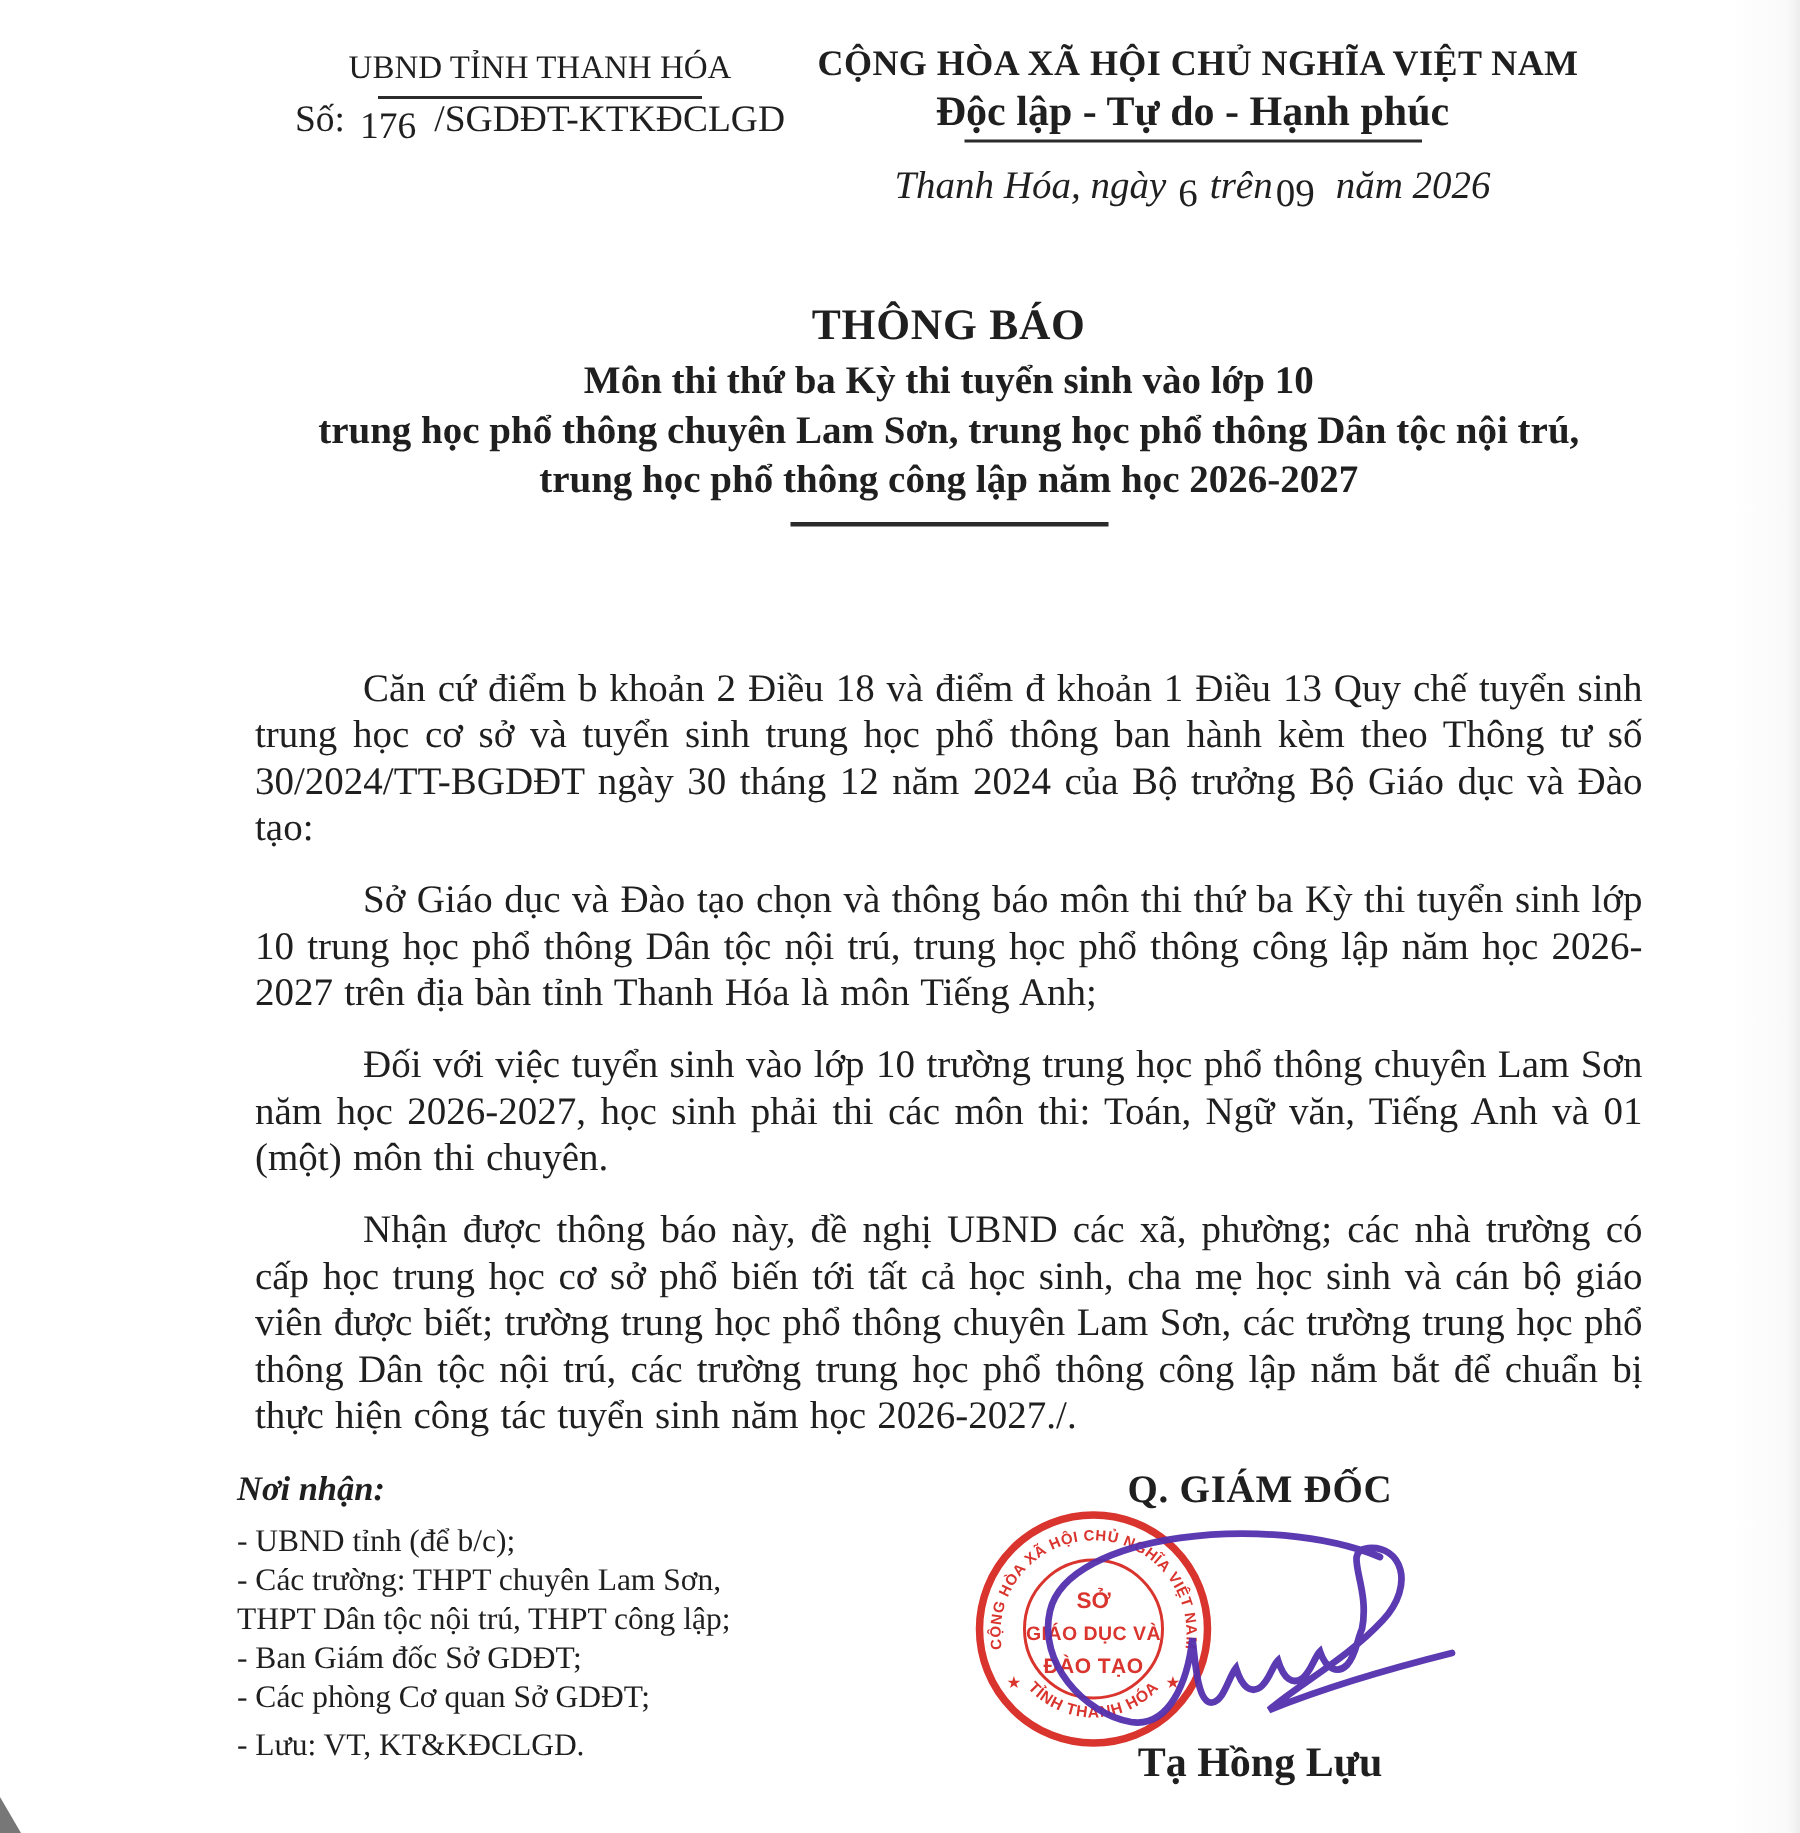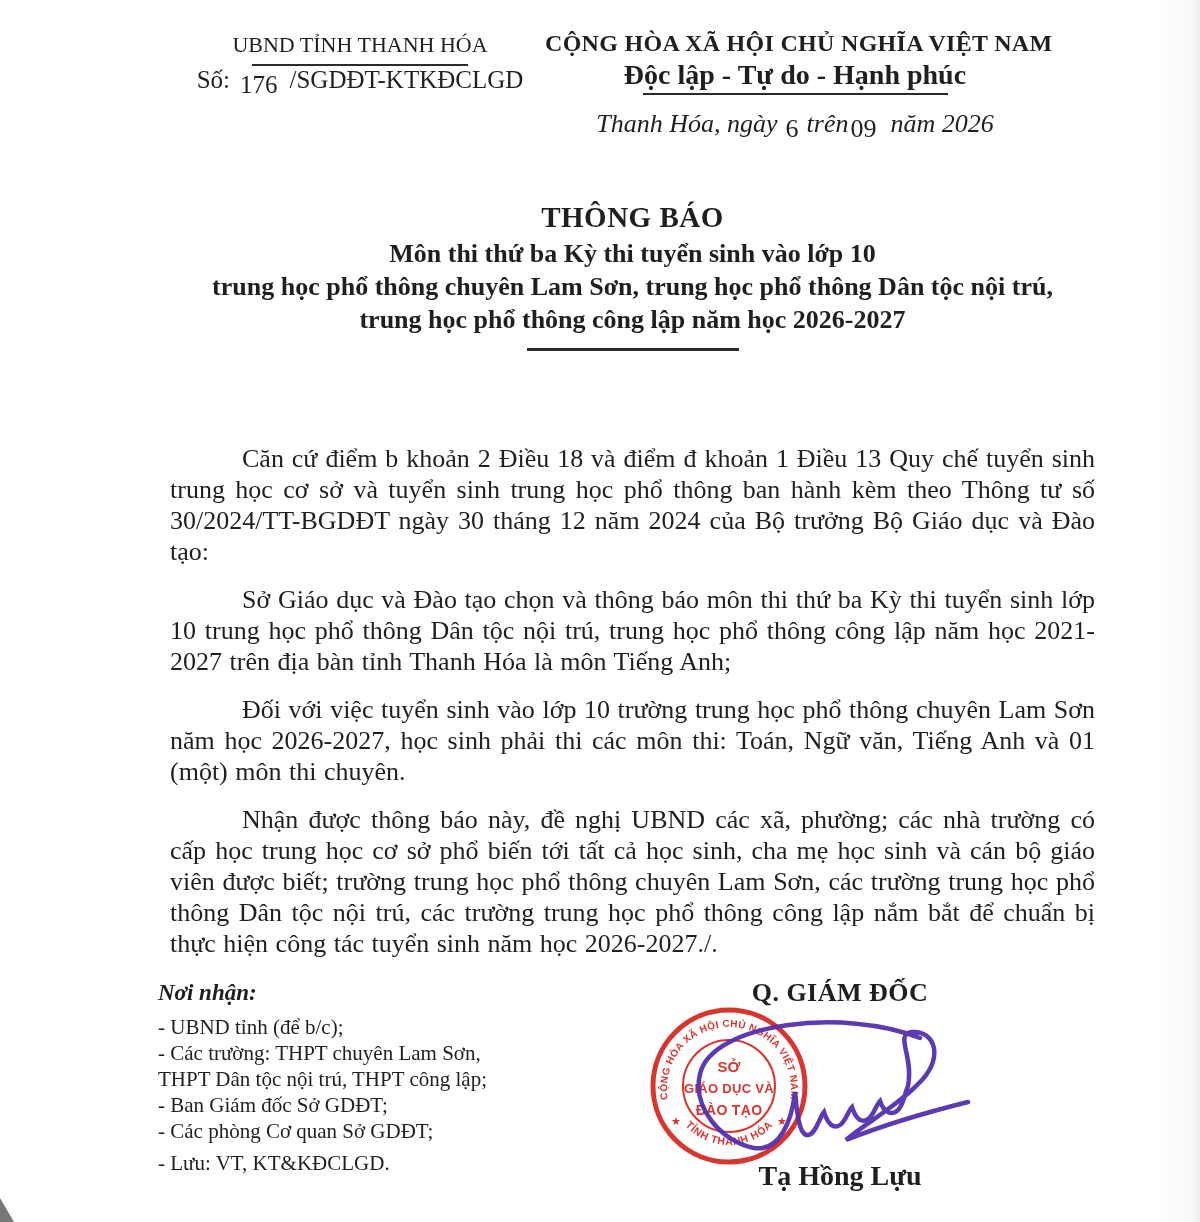--- a/index.html
+++ b/index.html
@@ -81,21 +81,21 @@
   <div class="title-block">
     <div class="t1">THÔNG BÁO</div>
     <div class="t">Môn thi thứ ba Kỳ thi tuyển sinh vào lớp 10</div>
     <div class="t">trung học phổ thông chuyên Lam Sơn, trung học phổ thông Dân tộc nội trú,</div>
     <div class="t">trung học phổ thông công lập năm học 2026-2027</div>
     <div class="title-rule"></div>
   </div>
 
   <div class="body-block">
     <p>Căn cứ điểm b khoản 2 Điều 18 và điểm đ khoản 1 Điều 13 Quy chế tuyển sinh trung học cơ sở và tuyển sinh trung học phổ thông ban hành kèm theo Thông tư số 30/2024/TT-BGDĐT ngày 30 tháng 12 năm 2024 của Bộ trưởng Bộ Giáo dục và Đào tạo:</p>
-    <p>Sở Giáo dục và Đào tạo chọn và thông báo môn thi thứ ba Kỳ thi tuyển sinh lớp 10 trung học phổ thông Dân tộc nội trú, trung học phổ thông công lập năm học 2021-2027 trên địa bàn tỉnh Thanh Hóa là môn Tiếng Anh;</p>
+    <p>Sở Giáo dục và Đào tạo chọn và thông báo môn thi thứ ba Kỳ thi tuyển sinh lớp 10 trung học phổ thông Dân tộc nội trú, trung học phổ thông công lập năm học 2026-2027 trên địa bàn tỉnh Thanh Hóa là môn Tiếng Anh;</p>
     <p>Đối với việc tuyển sinh vào lớp 10 trường trung học phổ thông chuyên Lam Sơn năm học 2026-2027, học sinh phải thi các môn thi: Toán, Ngữ văn, Tiếng Anh và 01 (một) môn thi chuyên.</p>
     <p>Nhận được thông báo này, đề nghị UBND các xã, phường; các nhà trường có cấp học trung học cơ sở phổ biến tới tất cả học sinh, cha mẹ học sinh và cán bộ giáo viên được biết; trường trung học phổ thông chuyên Lam Sơn, các trường trung học phổ thông Dân tộc nội trú, các trường trung học phổ thông công lập nắm bắt để chuẩn bị thực hiện công tác tuyển sinh năm học 2026-2027./.</p>
   </div>
 
   <div class="footer-block">
 
     <div class="recipients">
       <div class="head">Nơi nhận:</div>
       <div class="item">- UBND tỉnh (để b/c);</div>
       <div class="item">- Các trường: THPT chuyên Lam Sơn,</div>

